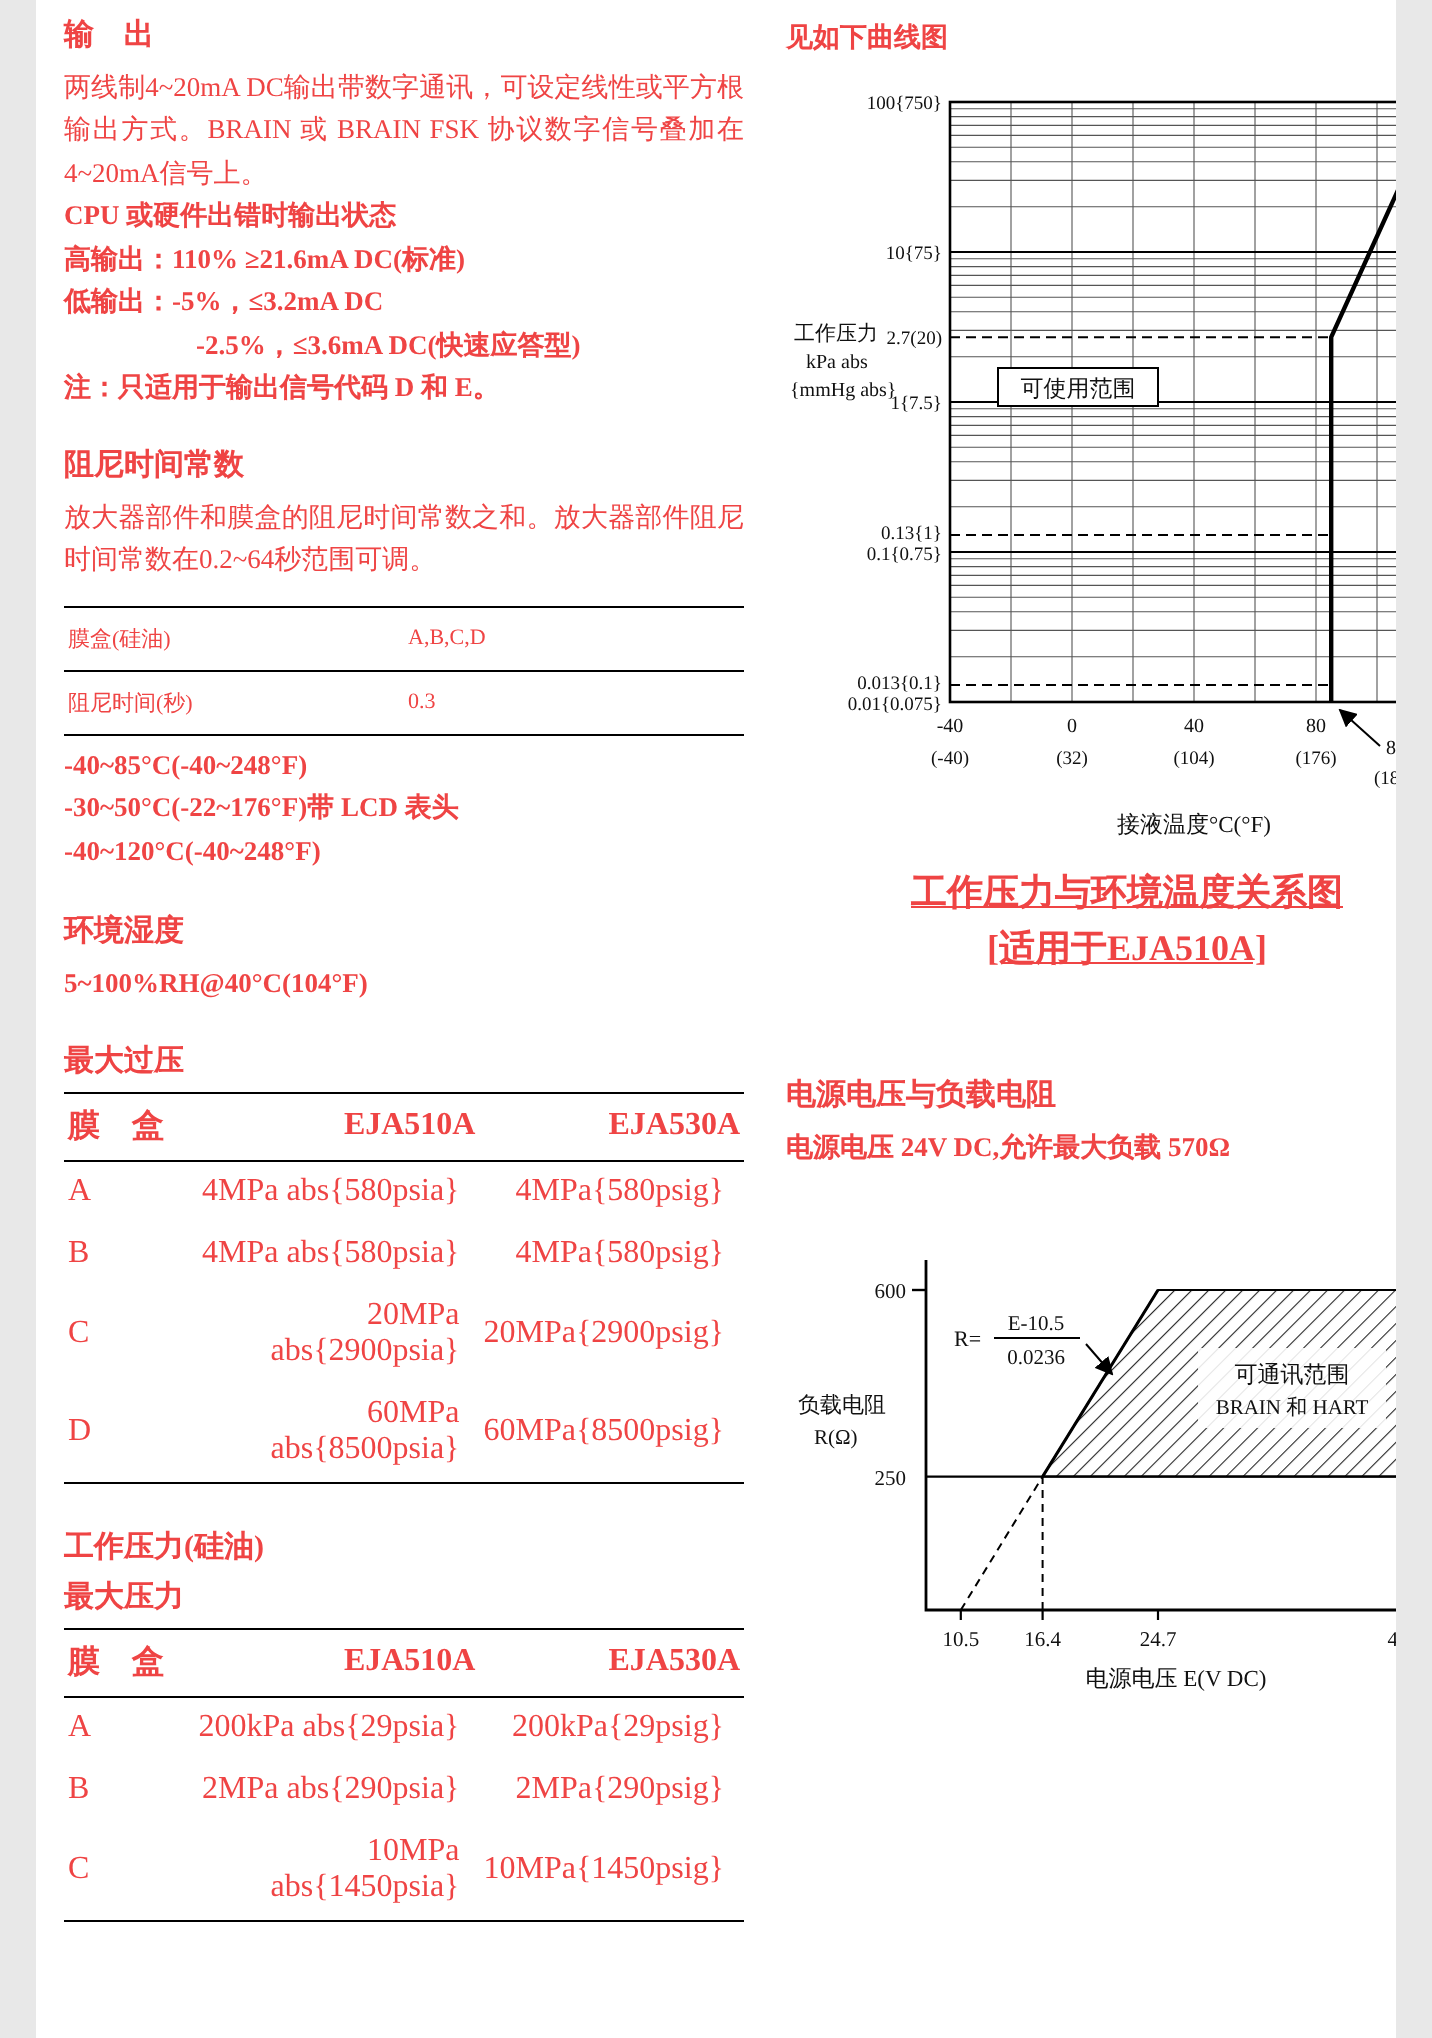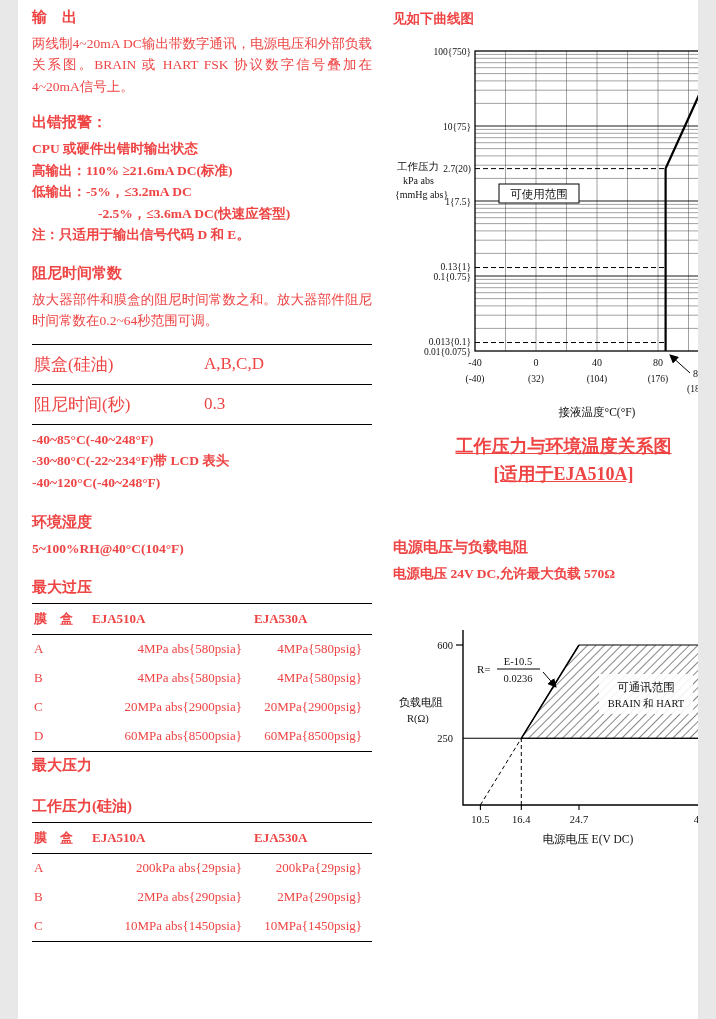--- a/index.html
+++ b/index.html
@@ -12,51 +12,50 @@
   .col-left{left:14px;width:340px;}
   .col-right{left:375px;width:341px;}
   .h{font-size:15px;font-weight:bold;margin:18px 0 6px 0;}
   .h.first{margin-top:0;}
   .h.tight{margin:4px 0 6px 0;}
   .body{font-size:13.5px;line-height:1.58;margin:0;text-align:justify;}
   .line{font-size:13.5px;line-height:1.6;font-weight:bold;}
   .indent{padding-left:66px;}
   table{border-collapse:collapse;width:100%;}
   .kv{border-top:1.8px solid #000;border-bottom:1.8px solid #000;margin:12px 0 4px 0;}
-  .kv td{font-size:17px;padding:8px 2px;width:50%;}
+  .kv td{font-size:11px;padding:8px 2px;width:50%;}
   .kv tr.sep td{border-bottom:1px solid #000;}
-  .spec{border-top:1.8px solid #000;border-bottom:1.8px solid #000;margin:6px 0 4px 0;font-size:13px;}
+  .spec{border-top:1.8px solid #000;border-bottom:1.8px solid #000;margin:6px 0 4px 0;font-size:16px;}
   .spec th{border-bottom:1.2px solid #000;font-weight:bold;padding:6px 2px;}
   .spec td{padding:6.5px 2px;}
   .spec .c0{width:54px;text-align:left;}
   .spec .c1{width:150px;}
-  .spec th.c1,.spec th.c2{text-align:left;margin-top:28px;}
+  .spec th.c1,.spec th.c2{text-align:right;margin-top:28px;}
   .spec td.c1,.spec td.c2{text-align:right;padding-right:10px;}
   .caption{font-size:18px;font-weight:bold;text-align:center;margin-top:8px;text-decoration:underline;}
   .caption.sub{font-weight:bold;margin-top:4px;}
   svg{display:block;}
   svg text{font-family:"Liberation Serif","DejaVu Serif",serif;fill:#111;}
   .chart1{margin-top:6px;}
   .chart2{margin-top:26px;}
   .mt34{margin-top:52px;}
   .mt26{margin-top:26px;}
   .mt22{margin-top:22px;}
   .mt20{margin-top:20px;}
 </style>
 </head>
 <body>
 
 <div class="page">
 
   <div class="col col-left">
 
     <h2 class="h first">输　出</h2>
-    <p class="body">两线制4~20mA DC输出带数字通讯，电源电压和外部负载关系图。BRAIN 或 HART FSK 协议数字信号叠加在4~20mA信号上。</p>
-
-    <h2 class="h" style="margin-top:16px">出错报警：</h2>
+    <p class="body">两线制4~20mA DC输出带数字通讯，可设定线性或平方根输出方式。BRAIN 或 BRAIN FSK 协议数字信号叠加在4~20mA信号上。</p>
+
     <div class="line">CPU 或硬件出错时输出状态</div>
     <div class="line">高输出：110% ≥21.6mA DC(标准)</div>
     <div class="line">低输出：-5%，≤3.2mA DC</div>
     <div class="line indent">-2.5%，≤3.6mA DC(快速应答型)</div>
     <div class="line">注：只适用于输出信号代码 D 和 E。</div>
 
     <h2 class="h">阻尼时间常数</h2>
     <p class="body">放大器部件和膜盒的阻尼时间常数之和。放大器部件阻尼时间常数在0.2~64秒范围可调。</p>
 
     <table class="kv">
@@ -66,21 +65,21 @@
         <td>A,B,C,D</td>
       </tr>
       <tr>
         <td>阻尼时间(秒)</td>
         <td>0.3</td>
       </tr>
     </tbody>
       </table>
 
     <div class="line">-40~85°C(-40~248°F)</div>
-    <div class="line">-30~80°C(-22~234°F)带 LCD 表头</div>
+    <div class="line">-30~50°C(-22~176°F)带 LCD 表头</div>
 
     <div class="line">-40~120°C(-40~248°F)</div>
 
     <h2 class="h mt20">环境湿度</h2>
     <div class="line">5~100%RH@40°C(104°F)</div>
 
     <h2 class="h">最大过压</h2>
     <table class="spec">
       <thead>
         <tr>
@@ -106,22 +105,22 @@
           <td class="c2">20MPa{2900psig}</td>
         </tr>
         <tr>
           <td class="c0">D</td>
           <td class="c1">60MPa abs{8500psia}</td>
           <td class="c2">60MPa{8500psig}</td>
         </tr>
       </tbody>
     </table>
 
+    <h2 class="h mt22">工作压力(硅油)</h2>
     <h2 class="h tight">最大压力</h2>
-    <h2 class="h mt22">工作压力(硅油)</h2>
     <table class="spec">
       <thead>
         <tr>
           <th class="c0">膜　盒</th>
           <th class="c1">EJA510A</th>
           <th class="c2">EJA530A</th>
         </tr>
       </thead>
       <tbody>
         <tr>

